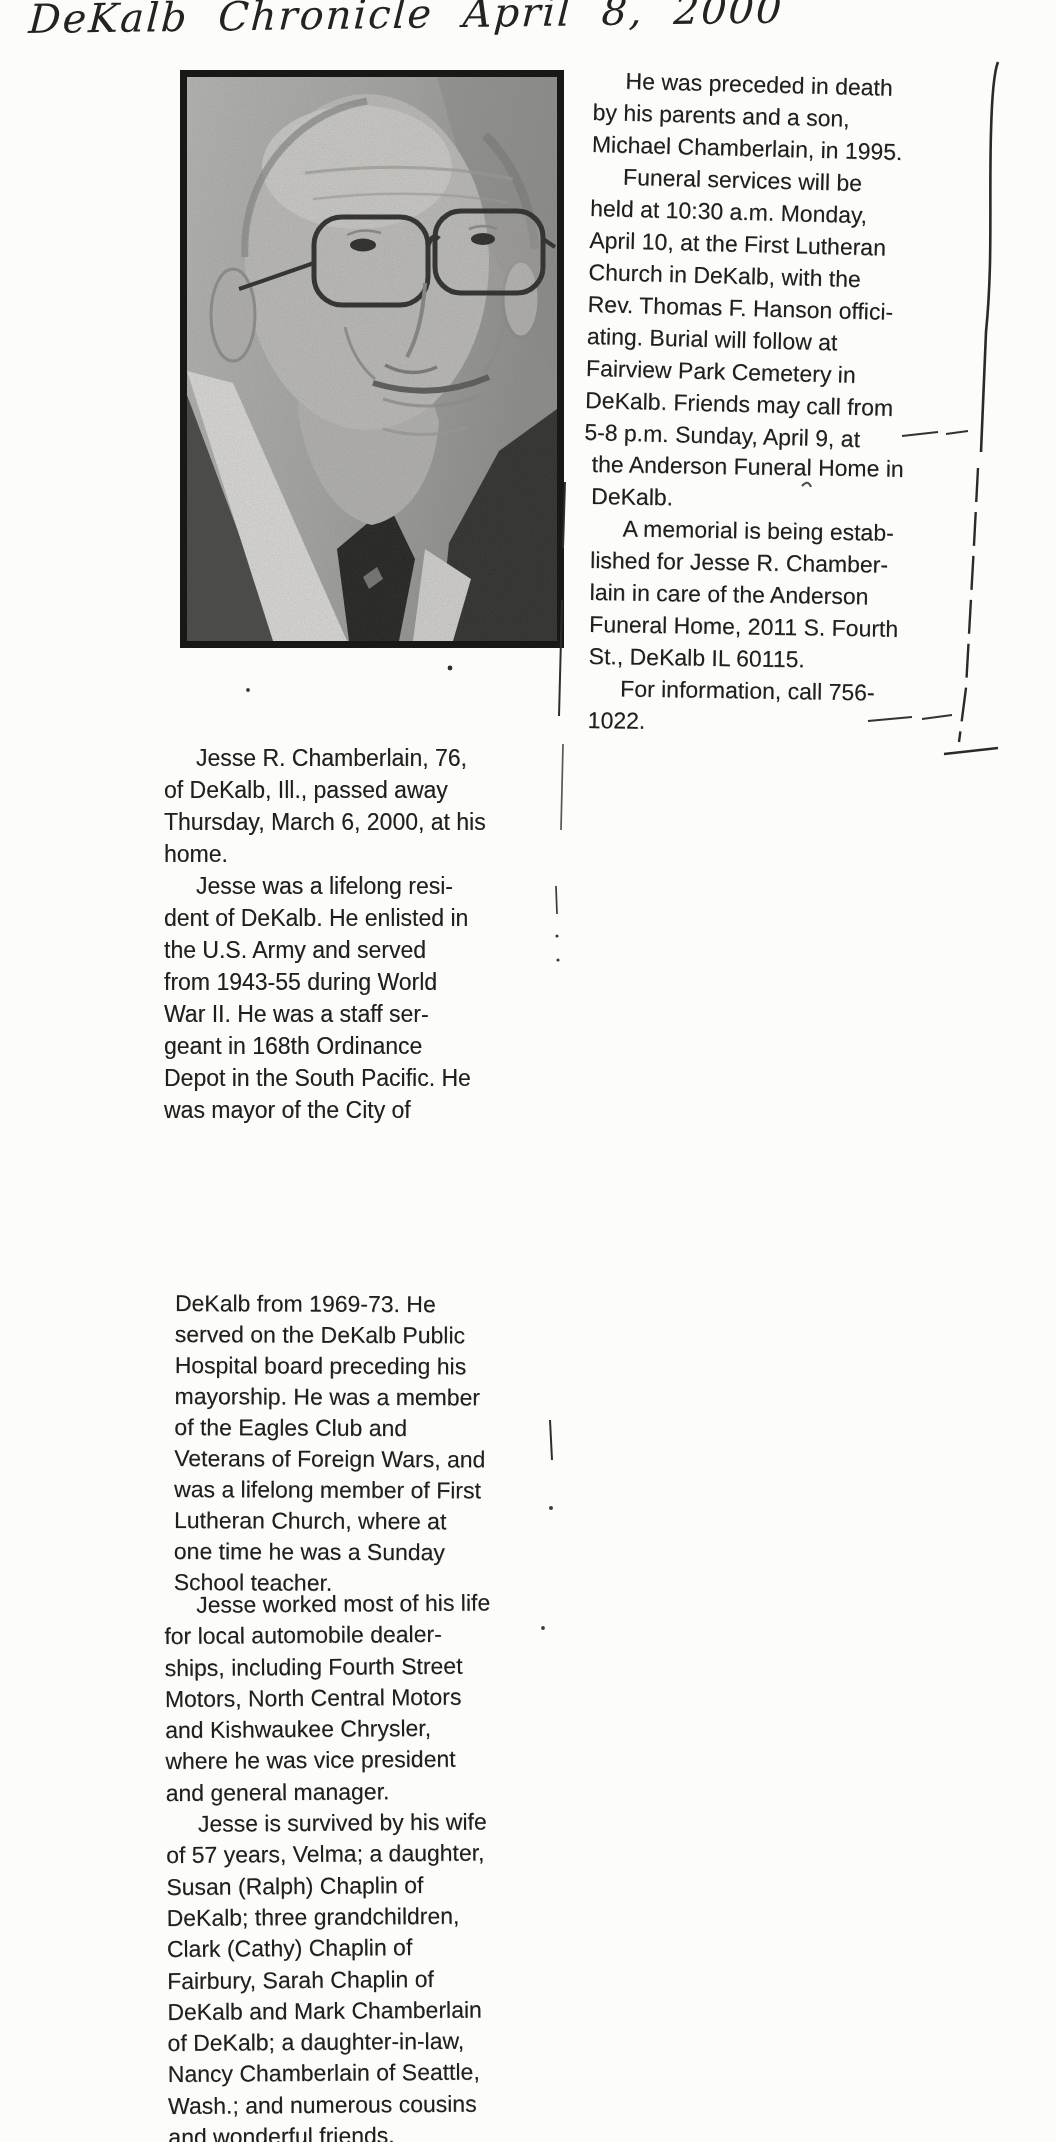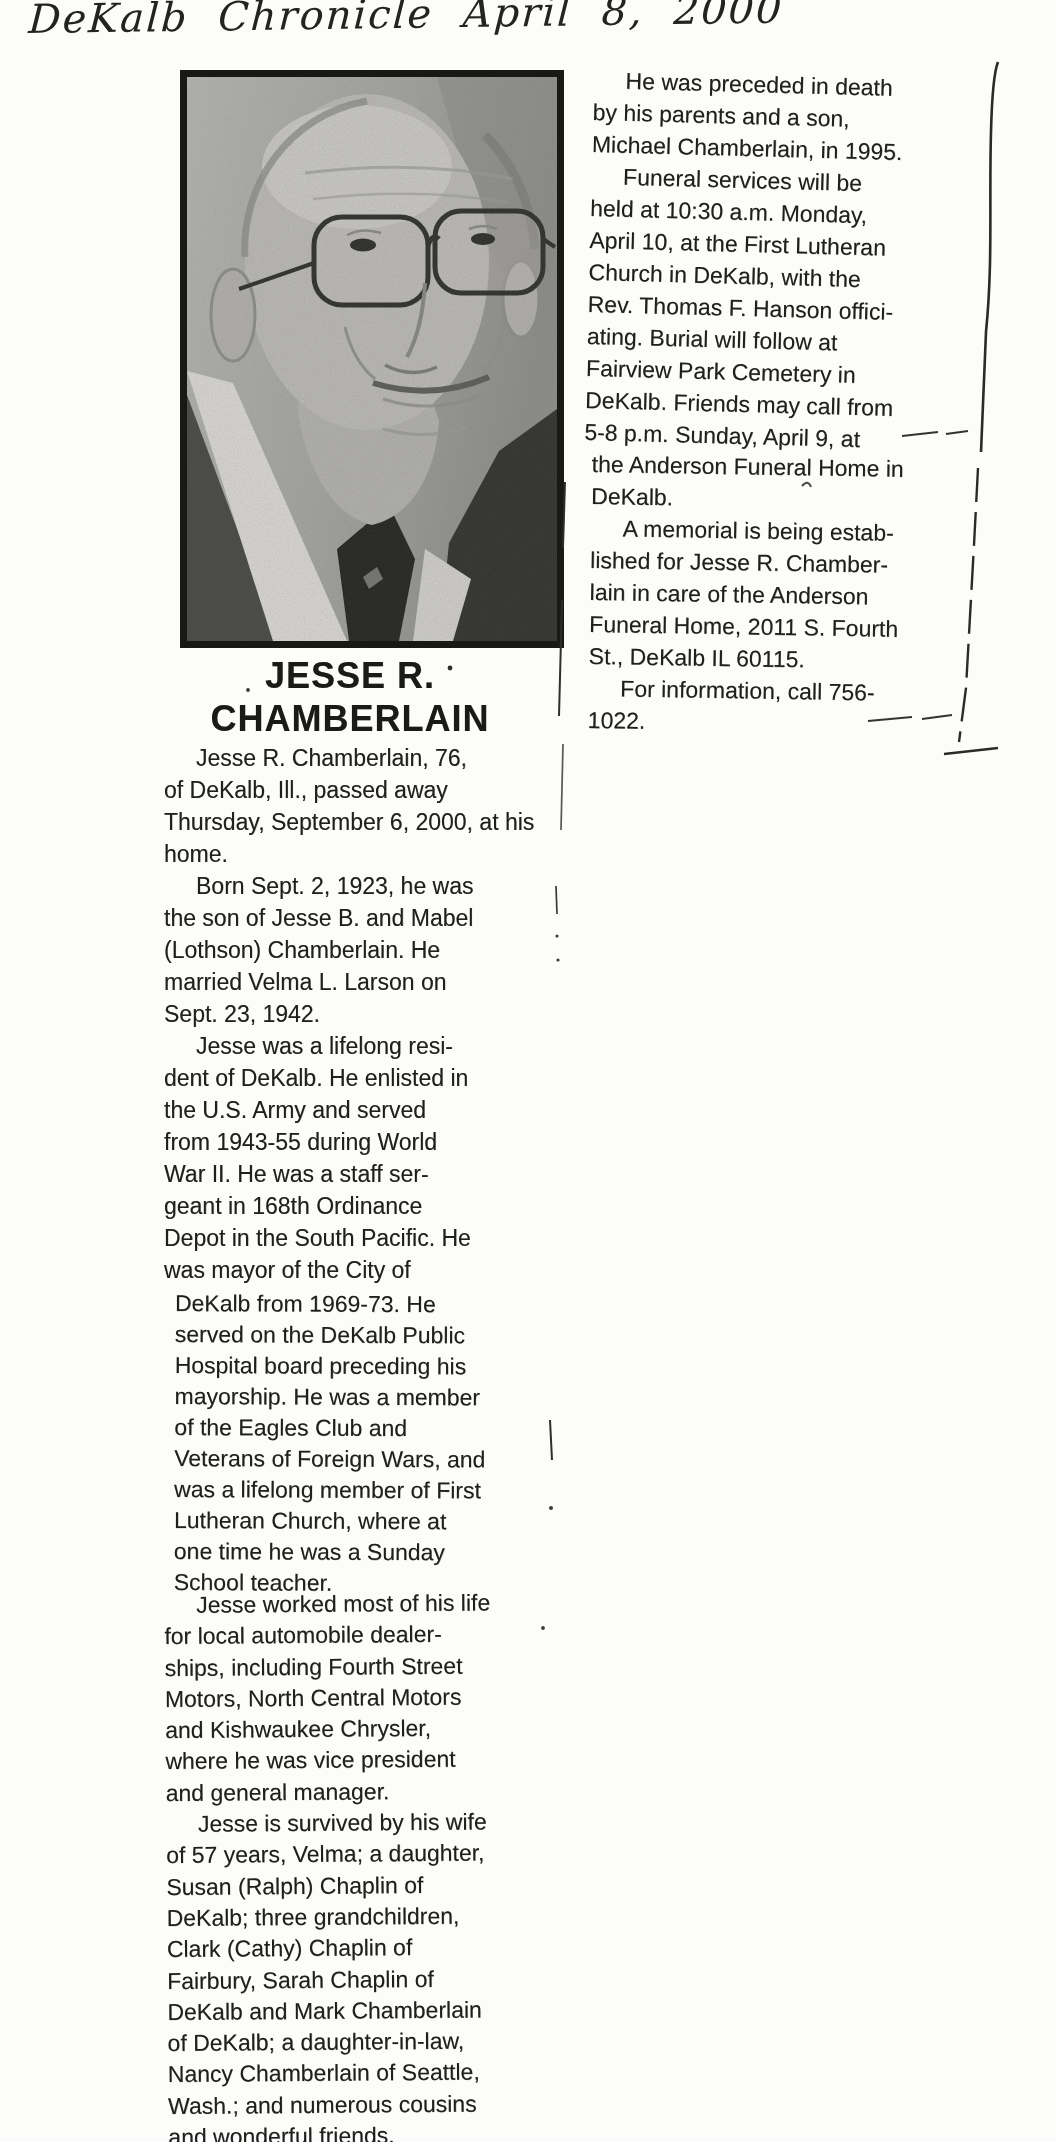--- a/index.html
+++ b/index.html
@@ -143,35 +143,26 @@
       <path d="M158,250 Q166,284 188,302" stroke="#90908c" stroke-width="3" fill="none"></path>
       <path d="M318,244 Q312,278 296,296" stroke="#90908c" stroke-width="3" fill="none"></path>
       <path d="M186,306 Q246,324 302,300" stroke="#5c5c58" stroke-width="6" fill="none"></path>
       <path d="M196,322 Q246,338 294,318" stroke="#8f8f8b" stroke-width="3" fill="none" opacity="0.8"></path>
       <path d="M196,352 Q240,364 280,350" stroke="#9a9a96" stroke-width="3" fill="none" opacity="0.8"></path>
 
       <rect width="370" height="564" filter="url(#grain)" opacity="0.45"></rect>
     </svg>
   </figure>
 
-  <div class="headline">
-    <div>JESSE R.</div>
-    <div>CHAMBERLAIN</div>
-  </div>
 
   <div class="textblock left-b1">
     <p class="para indent">Jesse R. Chamberlain, 76,
 of DeKalb, Ill., passed away
-Thursday, September 6, 2000, at his
+Thursday, March 6, 2000, at his
 home.</p>
-    <p class="para indent">Born Sept. 2, 1923, he was
-the son of Jesse B. and Mabel
-(Lothson) Chamberlain. He
-married Velma L. Larson on
-Sept. 23, 1942.</p>
     <p class="para indent">Jesse was a lifelong resi-
 dent of DeKalb. He enlisted in
 the U.S. Army and served
 from 1943-55 during World
 War II. He was a staff ser-
 geant in 168th Ordinance
 Depot in the South Pacific. He
 was mayor of the City of</p>
   </div>
 

